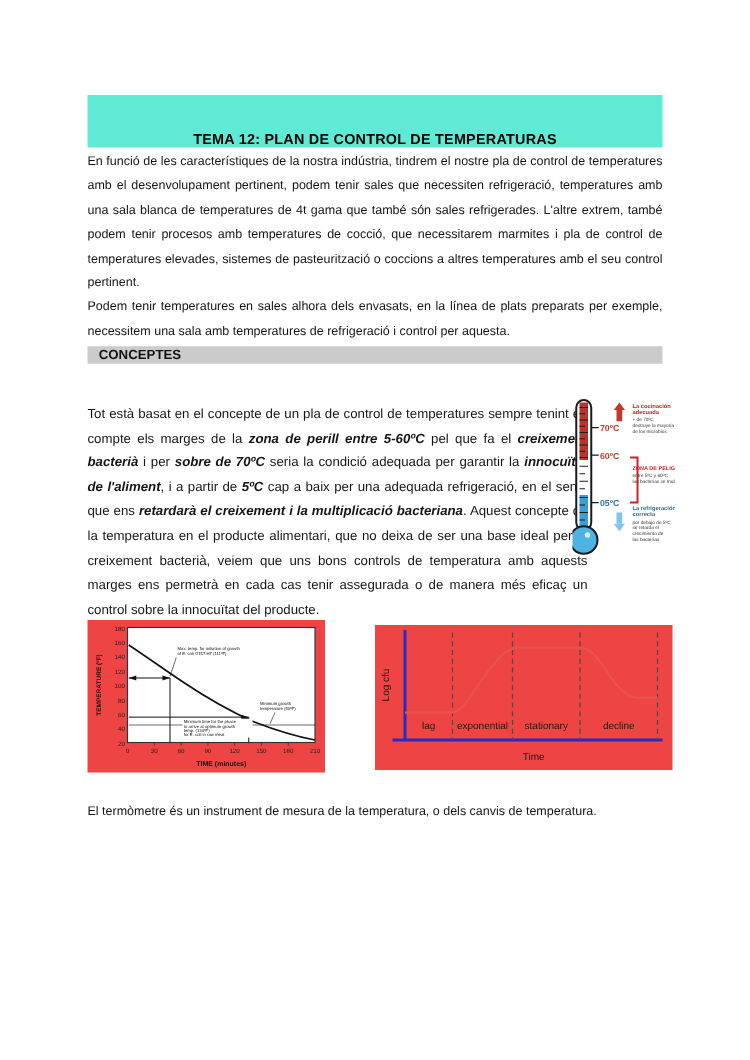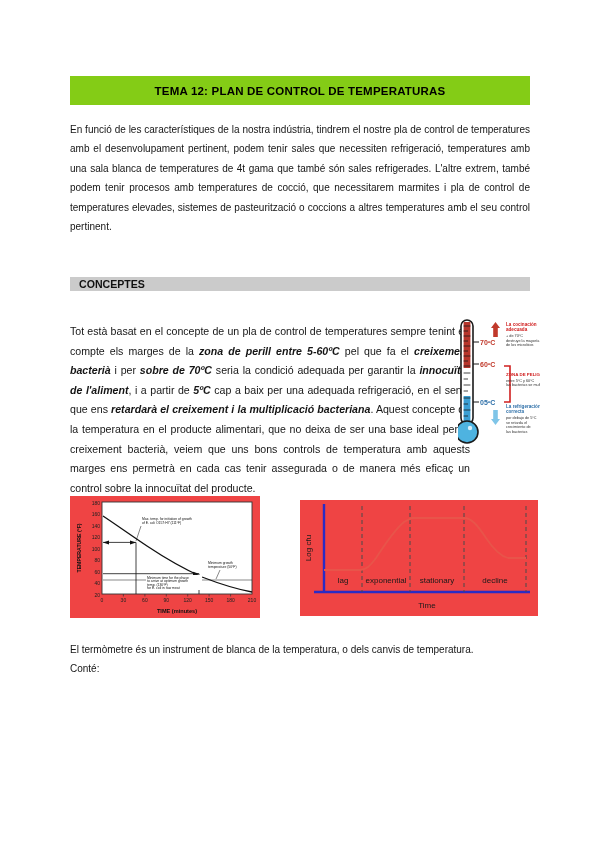--- a/index.html
+++ b/index.html
@@ -5,22 +5,22 @@
   html,body{margin:0;padding:0;}
   body{
     width:600px;height:848px;background:#ffffff;
     font-family:"Liberation Sans", sans-serif;
     color:#1a1a1a;overflow:hidden;position:relative;
   }
   .page{position:absolute;inset:0;}
 
   
   .title-band{
-    position:absolute;left:70px;top:76px;width:460px;height:29px;
-    background:#84cc16;display:flex;align-items:center;justify-content:center;
+    position:absolute;left:70px;top:76px;width:460px;height:42px;
+    background:#5eead4;display:flex;align-items:flex-end;justify-content:center;
   }
   .title-band .t{
     font-size:11.5px;font-weight:bold;letter-spacing:.2px;color:#000;
   }
 
   
   .para{
     position:absolute;font-size:10px;line-height:19.4px;color:#151515;
     text-align:justify;
   }
@@ -61,20 +61,21 @@
 <body>
 
 <div class="page">
 
   <div class="title-band">
     <span class="t">TEMA 12: PLAN DE CONTROL DE TEMPERATURAS</span>
   </div>
 
   <div class="para" id="intro">
     <p>En funció de les característiques de la nostra indústria, tindrem el nostre pla de control de temperatures amb el desenvolupament pertinent, podem tenir sales que necessiten refrigeració, temperatures amb una sala blanca de temperatures de 4t gama que també són sales refrigerades. L'altre extrem, també podem tenir procesos amb temperatures de cocció, que necessitarem marmites i pla de control de temperatures elevades, sistemes de pasteurització o coccions a altres temperatures amb el seu control pertinent.</p>
+    <p>Podem tenir temperatures en sales alhora dels envasats, en la línea de plats preparats per exemple, necessitem una sala amb temperatures de refrigeració i control per aquesta.</p>
   </div>
 
   <div class="sec-band">
     <span class="t">CONCEPTES</span>
   </div>
 
   <div id="concept">
     <p><span>Tot està basat en el concepte de un pla de control de temperatures sempre tenint en compte els marges de la </span><b>zona de perill entre 5-60ºC</b><span> pel que fa el </span><b>creixement bacterià</b><span> i per </span><b>sobre de 70ºC</b><span> seria la condició adequada per garantir la </span><b>innocuïtat de l'aliment</b><span>, i a partir de </span><b>5ºC</b><span> cap a baix per una adequada refrigeració, en el sentit que ens </span><b>retardarà el creixement i la multiplicació bacteriana</b><span>. Aquest concepte de la temperatura en el producte alimentari, que no deixa de ser una base ideal per al creixement bacterià, veiem que uns bons controls de temperatura amb aquests marges ens permetrà en cada cas tenir assegurada o de manera més eficaç un control sobre la innocuïtat del producte.</span></p>
   </div>
 
@@ -244,17 +245,16 @@
         <text x="137" y="83">stationary</text>
         <text x="195" y="83">decline</text>
       </g>
 
       <text x="127" y="108" font-family="Liberation Sans, sans-serif" font-size="8" fill="#1a1a1a" text-anchor="middle">Time</text>
       <text x="11" y="48" font-family="Liberation Sans, sans-serif" font-size="8" fill="#1a1a1a" text-anchor="middle" transform="rotate(-90 11 48)">Log cfu</text>
     </svg>
   </div>
 
   <div class="para" id="closing">
-    <p>El termòmetre és un instrument de blanca de la temperatura, o dels canvis de temperatura.</p>
-    <p>Conté:</p>
+    <p>El termòmetre és un instrument de mesura de la temperatura, o dels canvis de temperatura.</p>
   </div>
 
 </div>
 
 </body></html>

